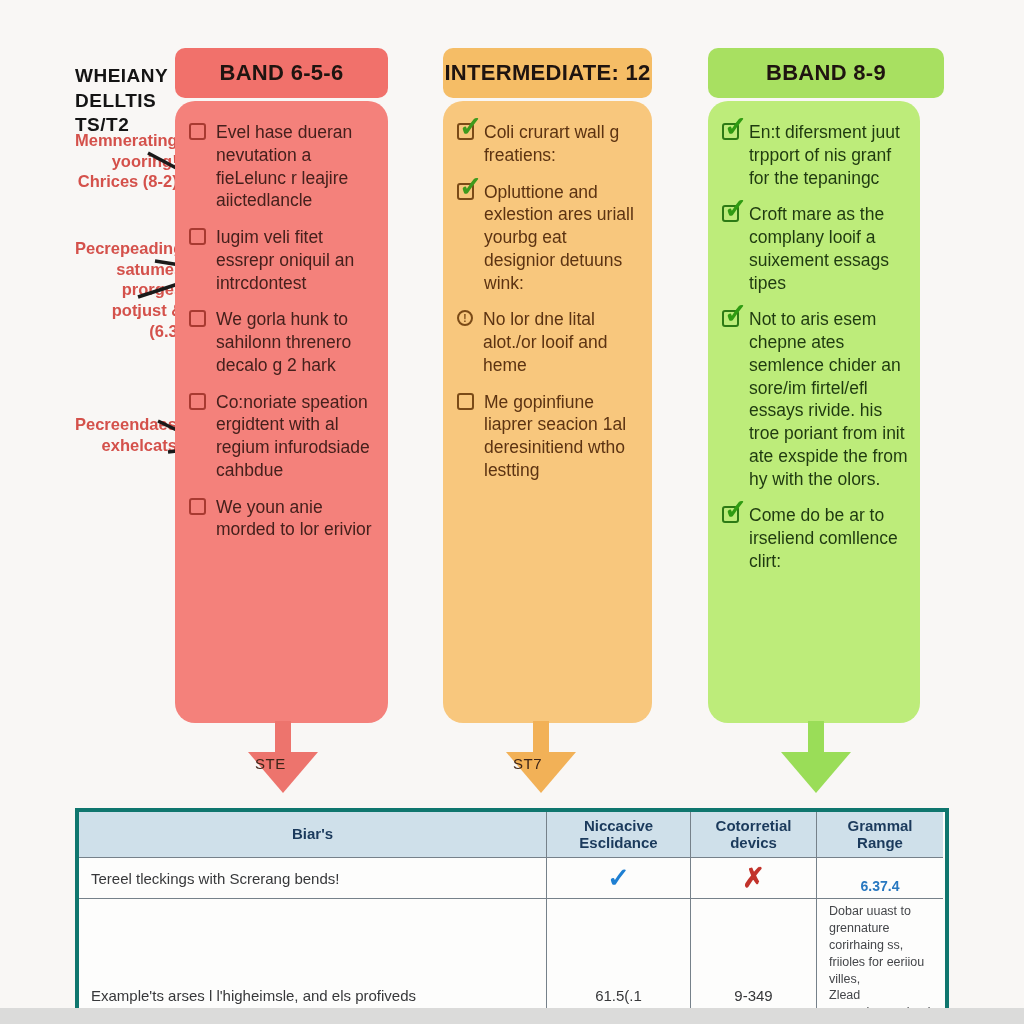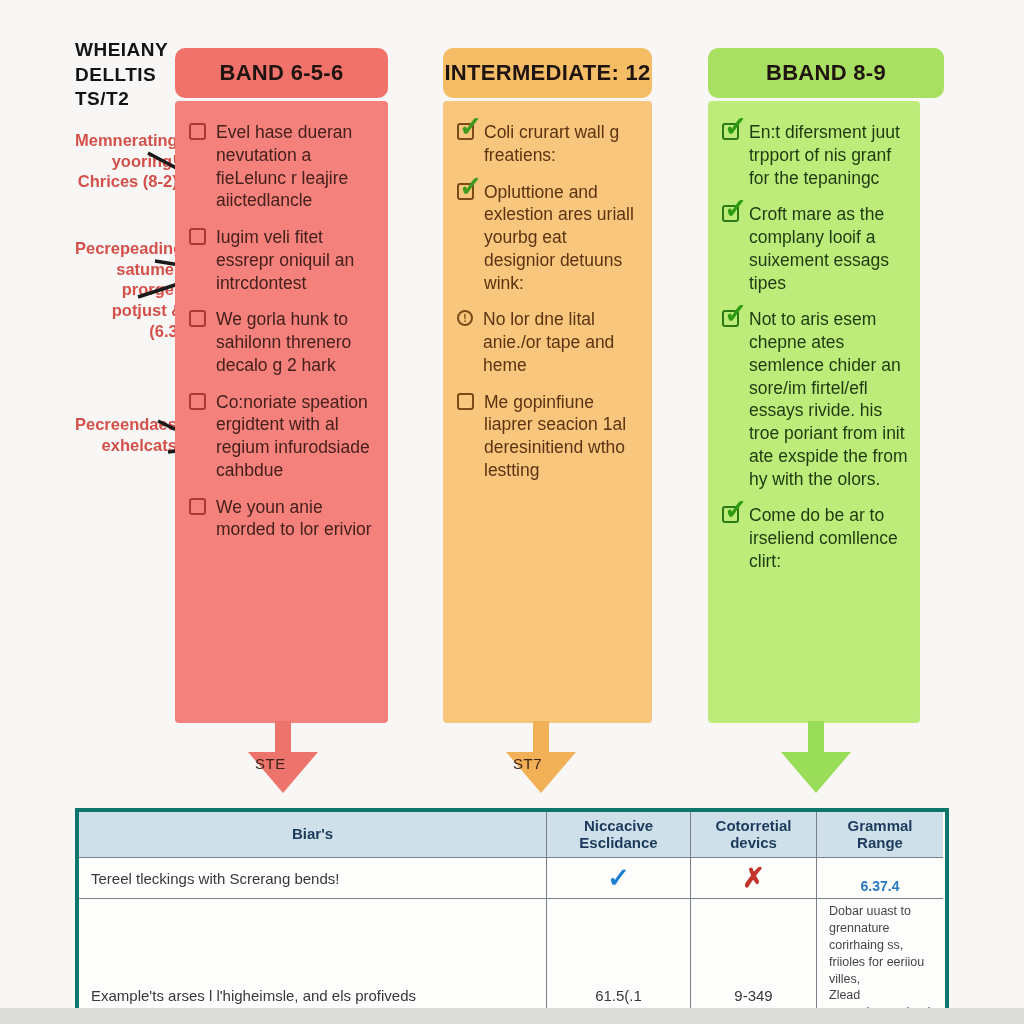--- a/index.html
+++ b/index.html
@@ -2,40 +2,40 @@
 <html><head>
 <meta charset="utf-8">
 <style>
   html,body{margin:0;padding:0}
   body{
     width:1024px;height:1024px;position:relative;overflow:hidden;
     background:#f9f7f5;
     font-family:"Liberation Sans",sans-serif;
   }
   .title-block{
-    position:absolute;left:75px;top:38px;
+    position:absolute;left:75px;top:64px;
     font-weight:bold;font-size:19px;line-height:1.3;color:#141414;
     white-space:pre-line;letter-spacing:.5px;
   }
   .side-label{
     position:absolute;color:#d4514b;font-weight:bold;
     font-size:16.5px;line-height:1.25;white-space:pre-line;text-align:right;
   }
   #side-0{left:75px;top:130px}
   #side-1{left:75px;top:238px}
   #side-2{left:75px;top:414px}
   .connector-layer{position:absolute;left:0;top:0;pointer-events:none}
 
   .col-header{
     position:absolute;top:48px;height:50px;border-radius:10px;
     display:flex;align-items:center;justify-content:center;
     font-weight:bold;font-size:22px;color:#1f1410;letter-spacing:.3px;
   }
   .col-body{
-    position:absolute;top:101px;height:622px;border-radius:4px;
+    position:absolute;top:101px;height:622px;border-radius:20px;
     padding:20px 10px 0 14px;box-sizing:border-box;
   }
   .item{display:flex;gap:10px;margin-bottom:14px;font-size:17.5px;line-height:1.3;font-weight:500}
   .item .txt{flex:1}
   .ic{flex-shrink:0;box-sizing:border-box;position:relative;margin-top:2px}
   .ic.box{width:17px;height:17px;border:2.5px solid currentColor;border-radius:3px}
   .ic.box .tick{
     position:absolute;top:-12px;left:0px;font-size:28px;font-weight:bold;line-height:1;
   }
   .ic.circle{
@@ -134,21 +134,21 @@
         <span class="txt">Coli crurart wall g freatiens:</span>
       </div>
       <div class="item">
         <span class="ic box" style="color: rgb(122, 74, 23);">
           <span class="tick" style="color: rgb(62, 154, 29);">✓</span>
         </span>
         <span class="txt">Opluttione and exlestion ares uriall yourbg eat designior detuuns wink:</span>
       </div>
       <div class="item">
         <span class="ic circle" style="color: rgb(122, 74, 23);">!</span>
-        <span class="txt">No lor dne lital anie./or tape and heme</span>
+        <span class="txt">No lor dne lital alot./or looif and heme</span>
       </div>
       <div class="item">
         <span class="ic box" style="color: rgb(122, 74, 23);"></span>
         <span class="txt">Me gopinfiune liaprer seacion 1al deresinitiend wtho lestting</span>
       </div>
     </div>
     <div class="down-arrow" style="left: 505px; width: 72px; height: 74px;"><svg width="72" height="74">
         <rect x="28" y="0" width="16" height="32" fill="#f2b157"></rect>
         <polygon points="1,31 71,31 36,72" fill="#f2b157"></polygon>
       </svg><div class="lbl">ST7</div></div>

